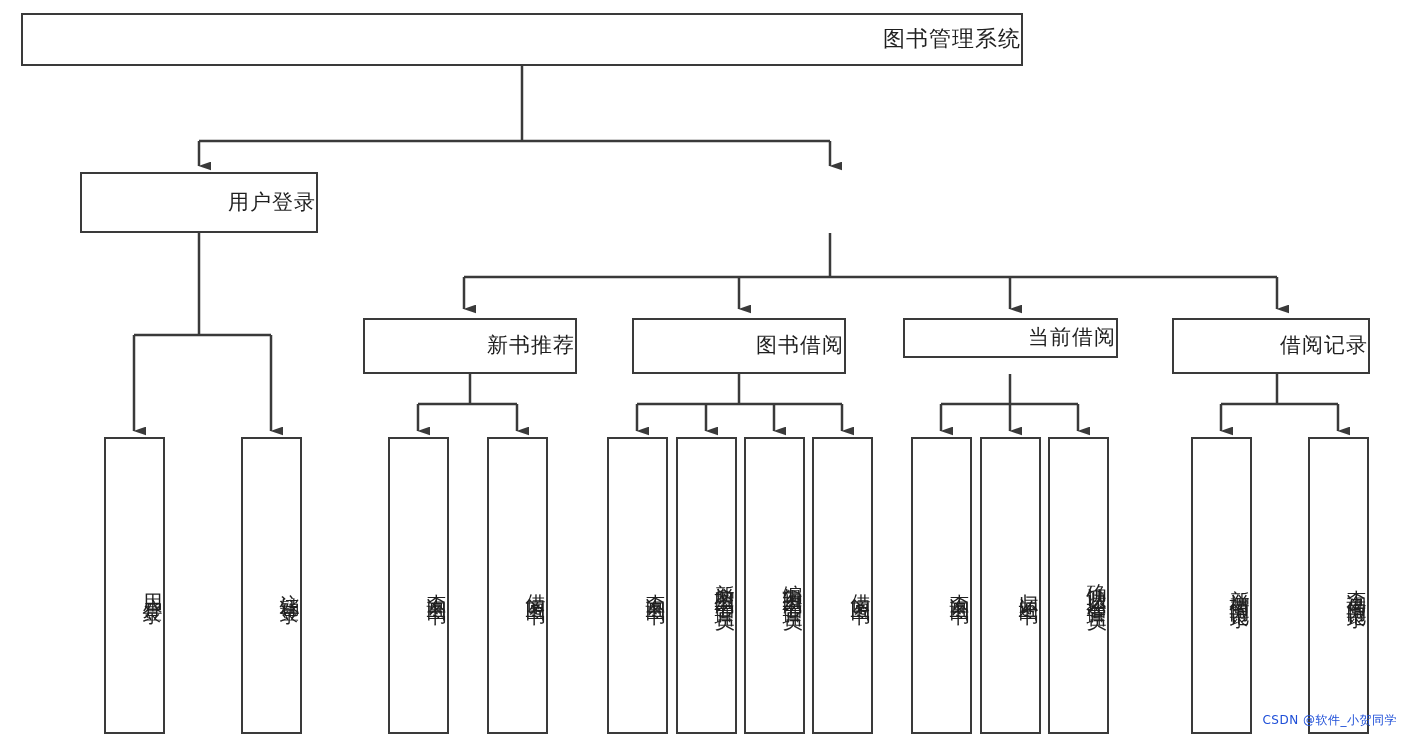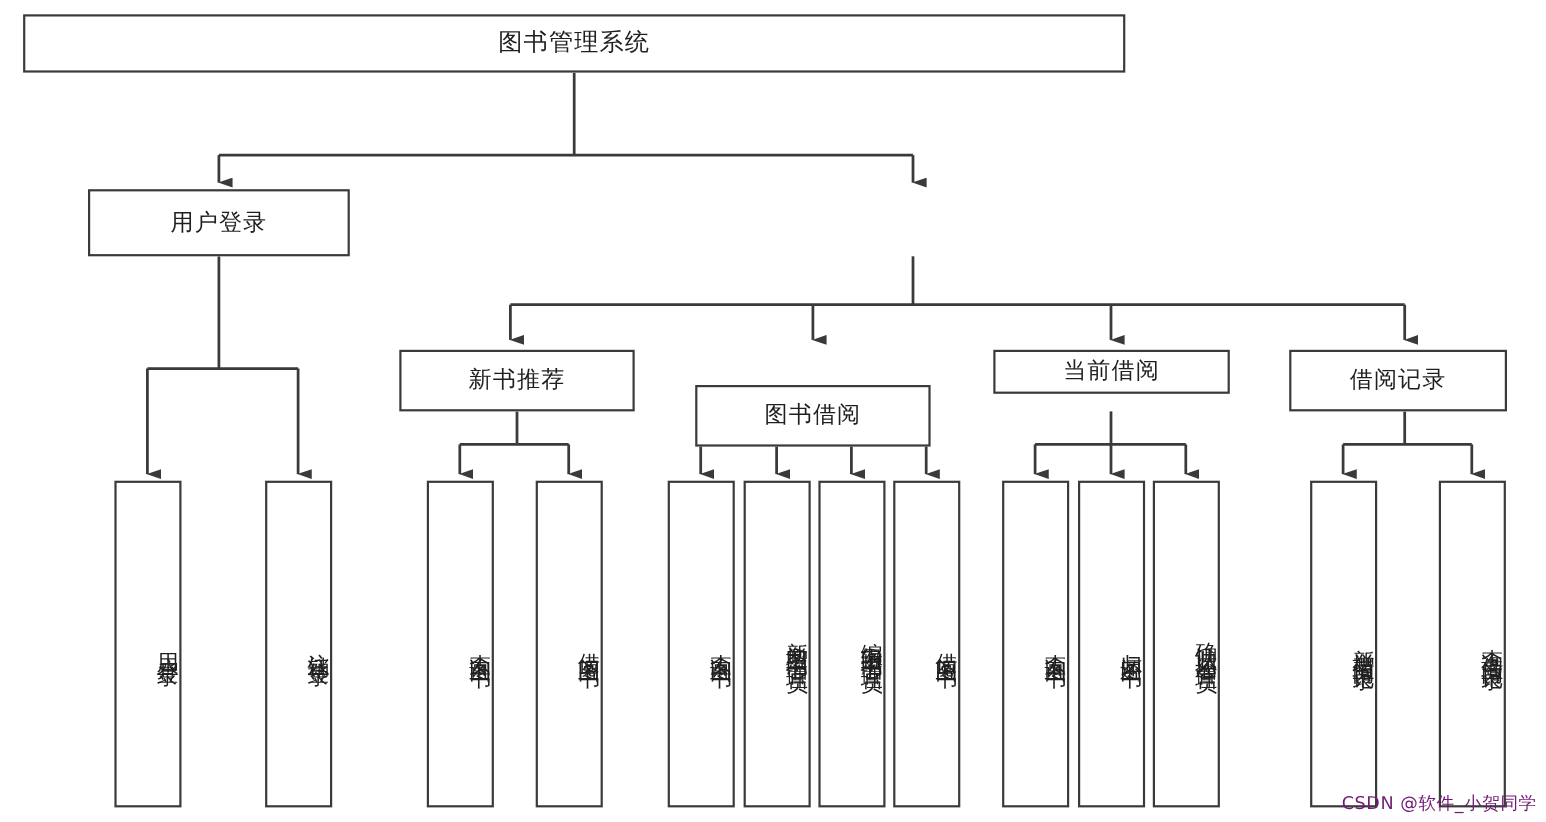--- a/index.html
+++ b/index.html
@@ -26,21 +26,21 @@
     height: 747px;
     pointer-events: none;
   }
   .node {
     position: absolute;
     box-sizing: border-box;
     border: 2.5px solid #3a3a3a;
     background: #ffffff;
     display: flex;
     align-items: center;
-    justify-content: center;
+    justify-content: flex-end;
     color: #1f1f1f;
   }
   .node.horiz {
     font-size: 21px;
     letter-spacing: 1px;
     line-height: 1.2;
     text-align: center;
   }
   .node.vert {
     writing-mode: vertical-rl;
@@ -57,23 +57,23 @@
     text-orientation: upright;
     display: block;
     white-space: nowrap;
   }
   .node.root {
     font-size: 22px;
   }
   #watermark {
     position: absolute;
     right: 8px;
-    bottom: 6px;
-    font-size: 16px;
-    color: #701a75;
+    bottom: 18px;
+    font-size: 12px;
+    color: #1d4ed8;
     letter-spacing: 0.5px;
     white-space: nowrap;
     user-select: none;
   }
 </style>
 </head>
 <body>
 
 <div id="canvas">
 
@@ -131,21 +131,21 @@
     <span>图书管理系统</span>
   </div>
 
   <div class="node horiz" style="left:80px; top:172px; width:238px; height:61px;">
     <span>用户登录</span>
   </div>
 
   <div class="node horiz" style="left:363px; top:318px; width:214px; height:56px;">
     <span>新书推荐</span>
   </div>
-  <div class="node horiz" style="left:632px; top:318px; width:214px; height:56px;margin-top:32px;">
+  <div class="node horiz" style="left:632px; top:318px; width:214px; height:56px;">
     <span>图书借阅</span>
   </div>
   <div class="node horiz" style="left:903px; top:318px; width:215px; height:40px;">
     <span>当前借阅</span>
   </div>
   <div class="node horiz" style="left:1172px; top:318px; width:198px; height:56px;">
     <span>借阅记录</span>
   </div>
 
   <div class="node vert" style="left:104px; top:437px; width:61px; height:297px;">

